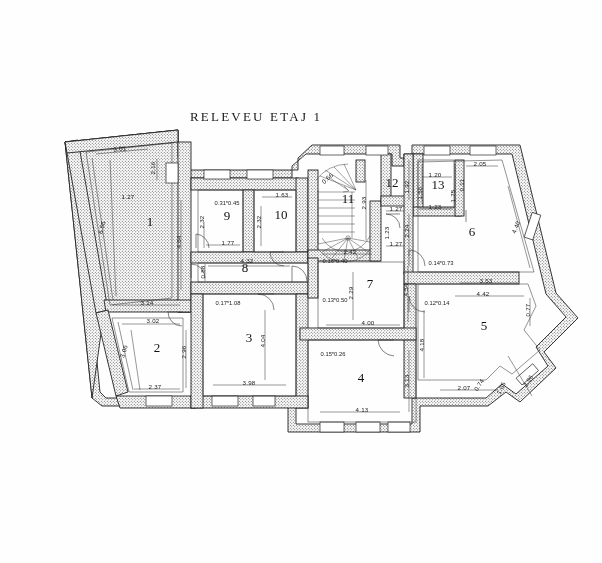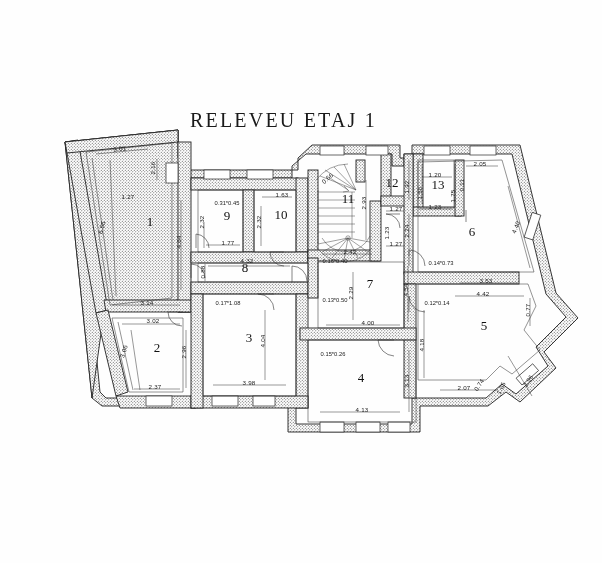--- a/index.html
+++ b/index.html
@@ -1,21 +1,21 @@
 <!DOCTYPE html>
 <html><head>
 <meta charset="utf-8">
 <style>
   html,body{margin:0;padding:0;background:#ffffff;}
   body{width:602px;height:563px;overflow:hidden;font-family:"Liberation Serif",serif;}
   #stage{position:relative;width:602px;height:563px;background:#fefefe;}
   #title{
     position:absolute;left:190px;top:109px;
     font-family:"Liberation Serif",serif;
-    font-size:20px;letter-spacing:2.2px;color:#1a1a1a;white-space:nowrap;
+    font-size:13px;letter-spacing:2.2px;color:#1a1a1a;white-space:nowrap;
     font-weight:400;
   }
   svg#plan{position:absolute;left:0;top:0;width:602px;height:563px;}
   .wall{fill:url(#hatch);stroke:#222;stroke-width:0.9;}
   .opening{fill:#ffffff;stroke:#2a2a2a;stroke-width:0.7;}
   .thinline{stroke:#3a3a3a;stroke-width:0.55;fill:none;}
   .dimline{stroke:#333;stroke-width:0.5;fill:none;}
   .doorarc{fill:none;stroke:#333;stroke-width:0.6;}
   .stairline{stroke:#444;stroke-width:0.5;fill:none;}
   .roomnum{font-family:"Liberation Serif",serif;font-size:13px;fill:#111;text-anchor:middle;}

